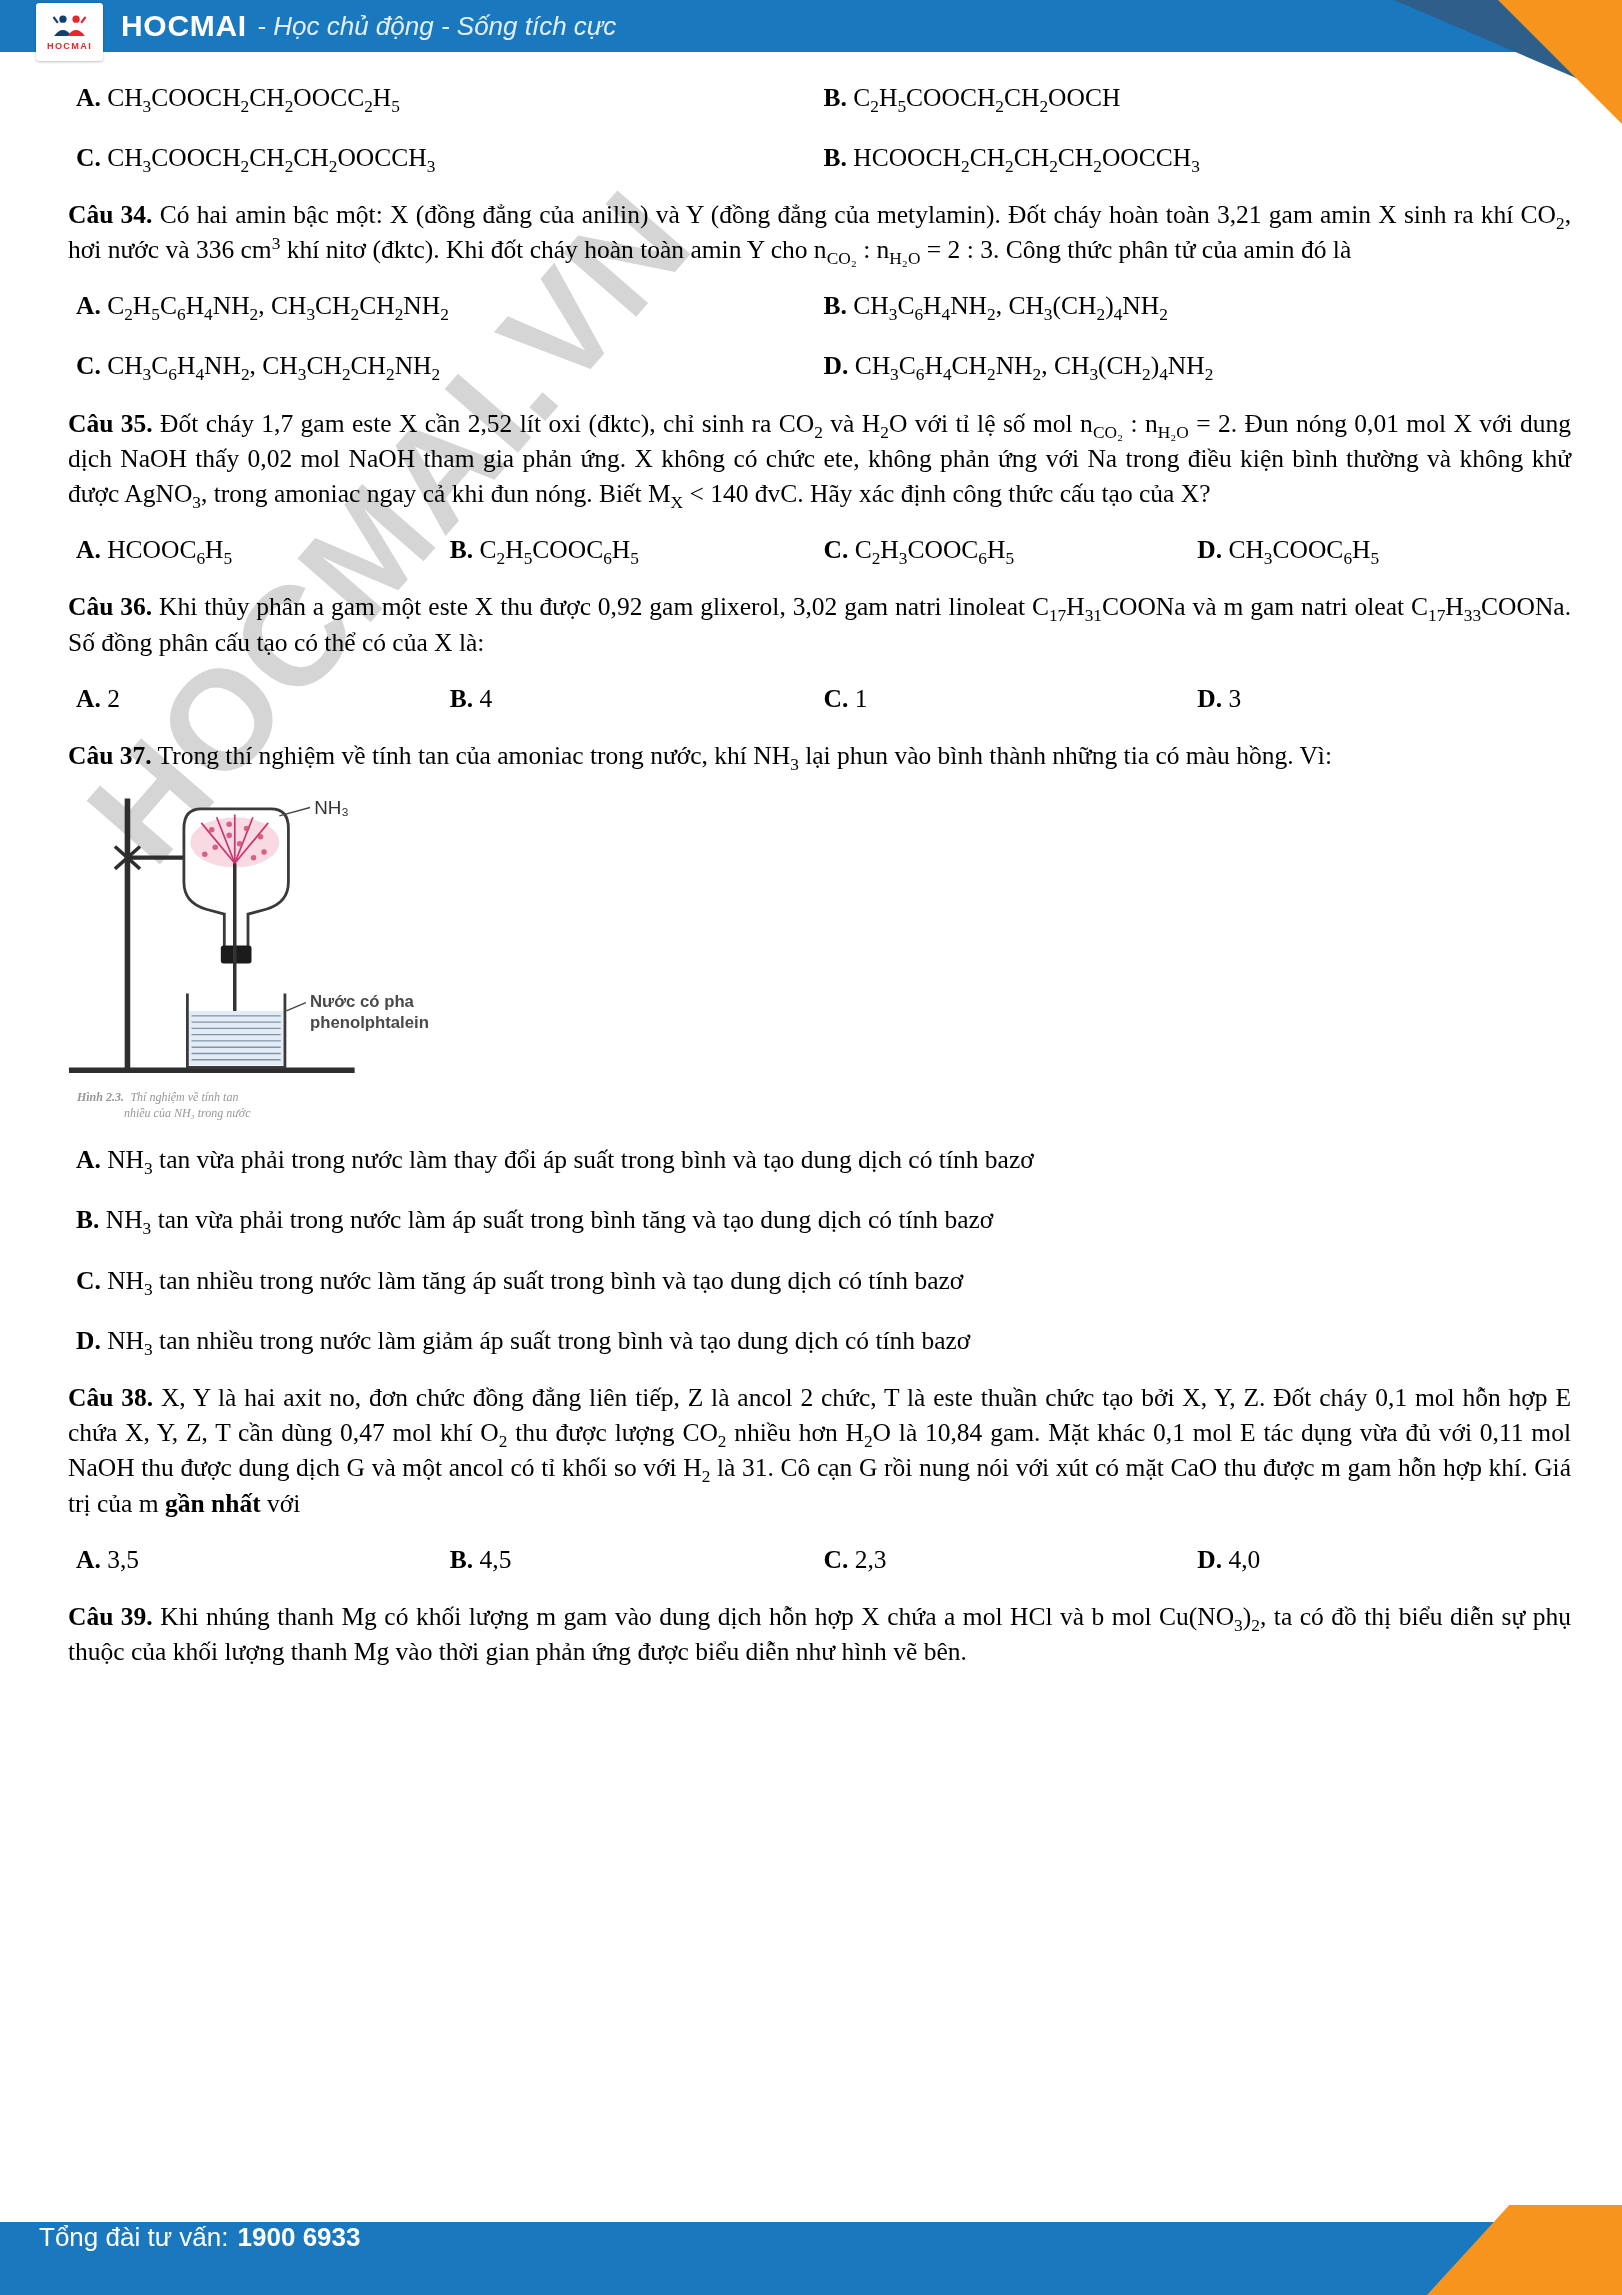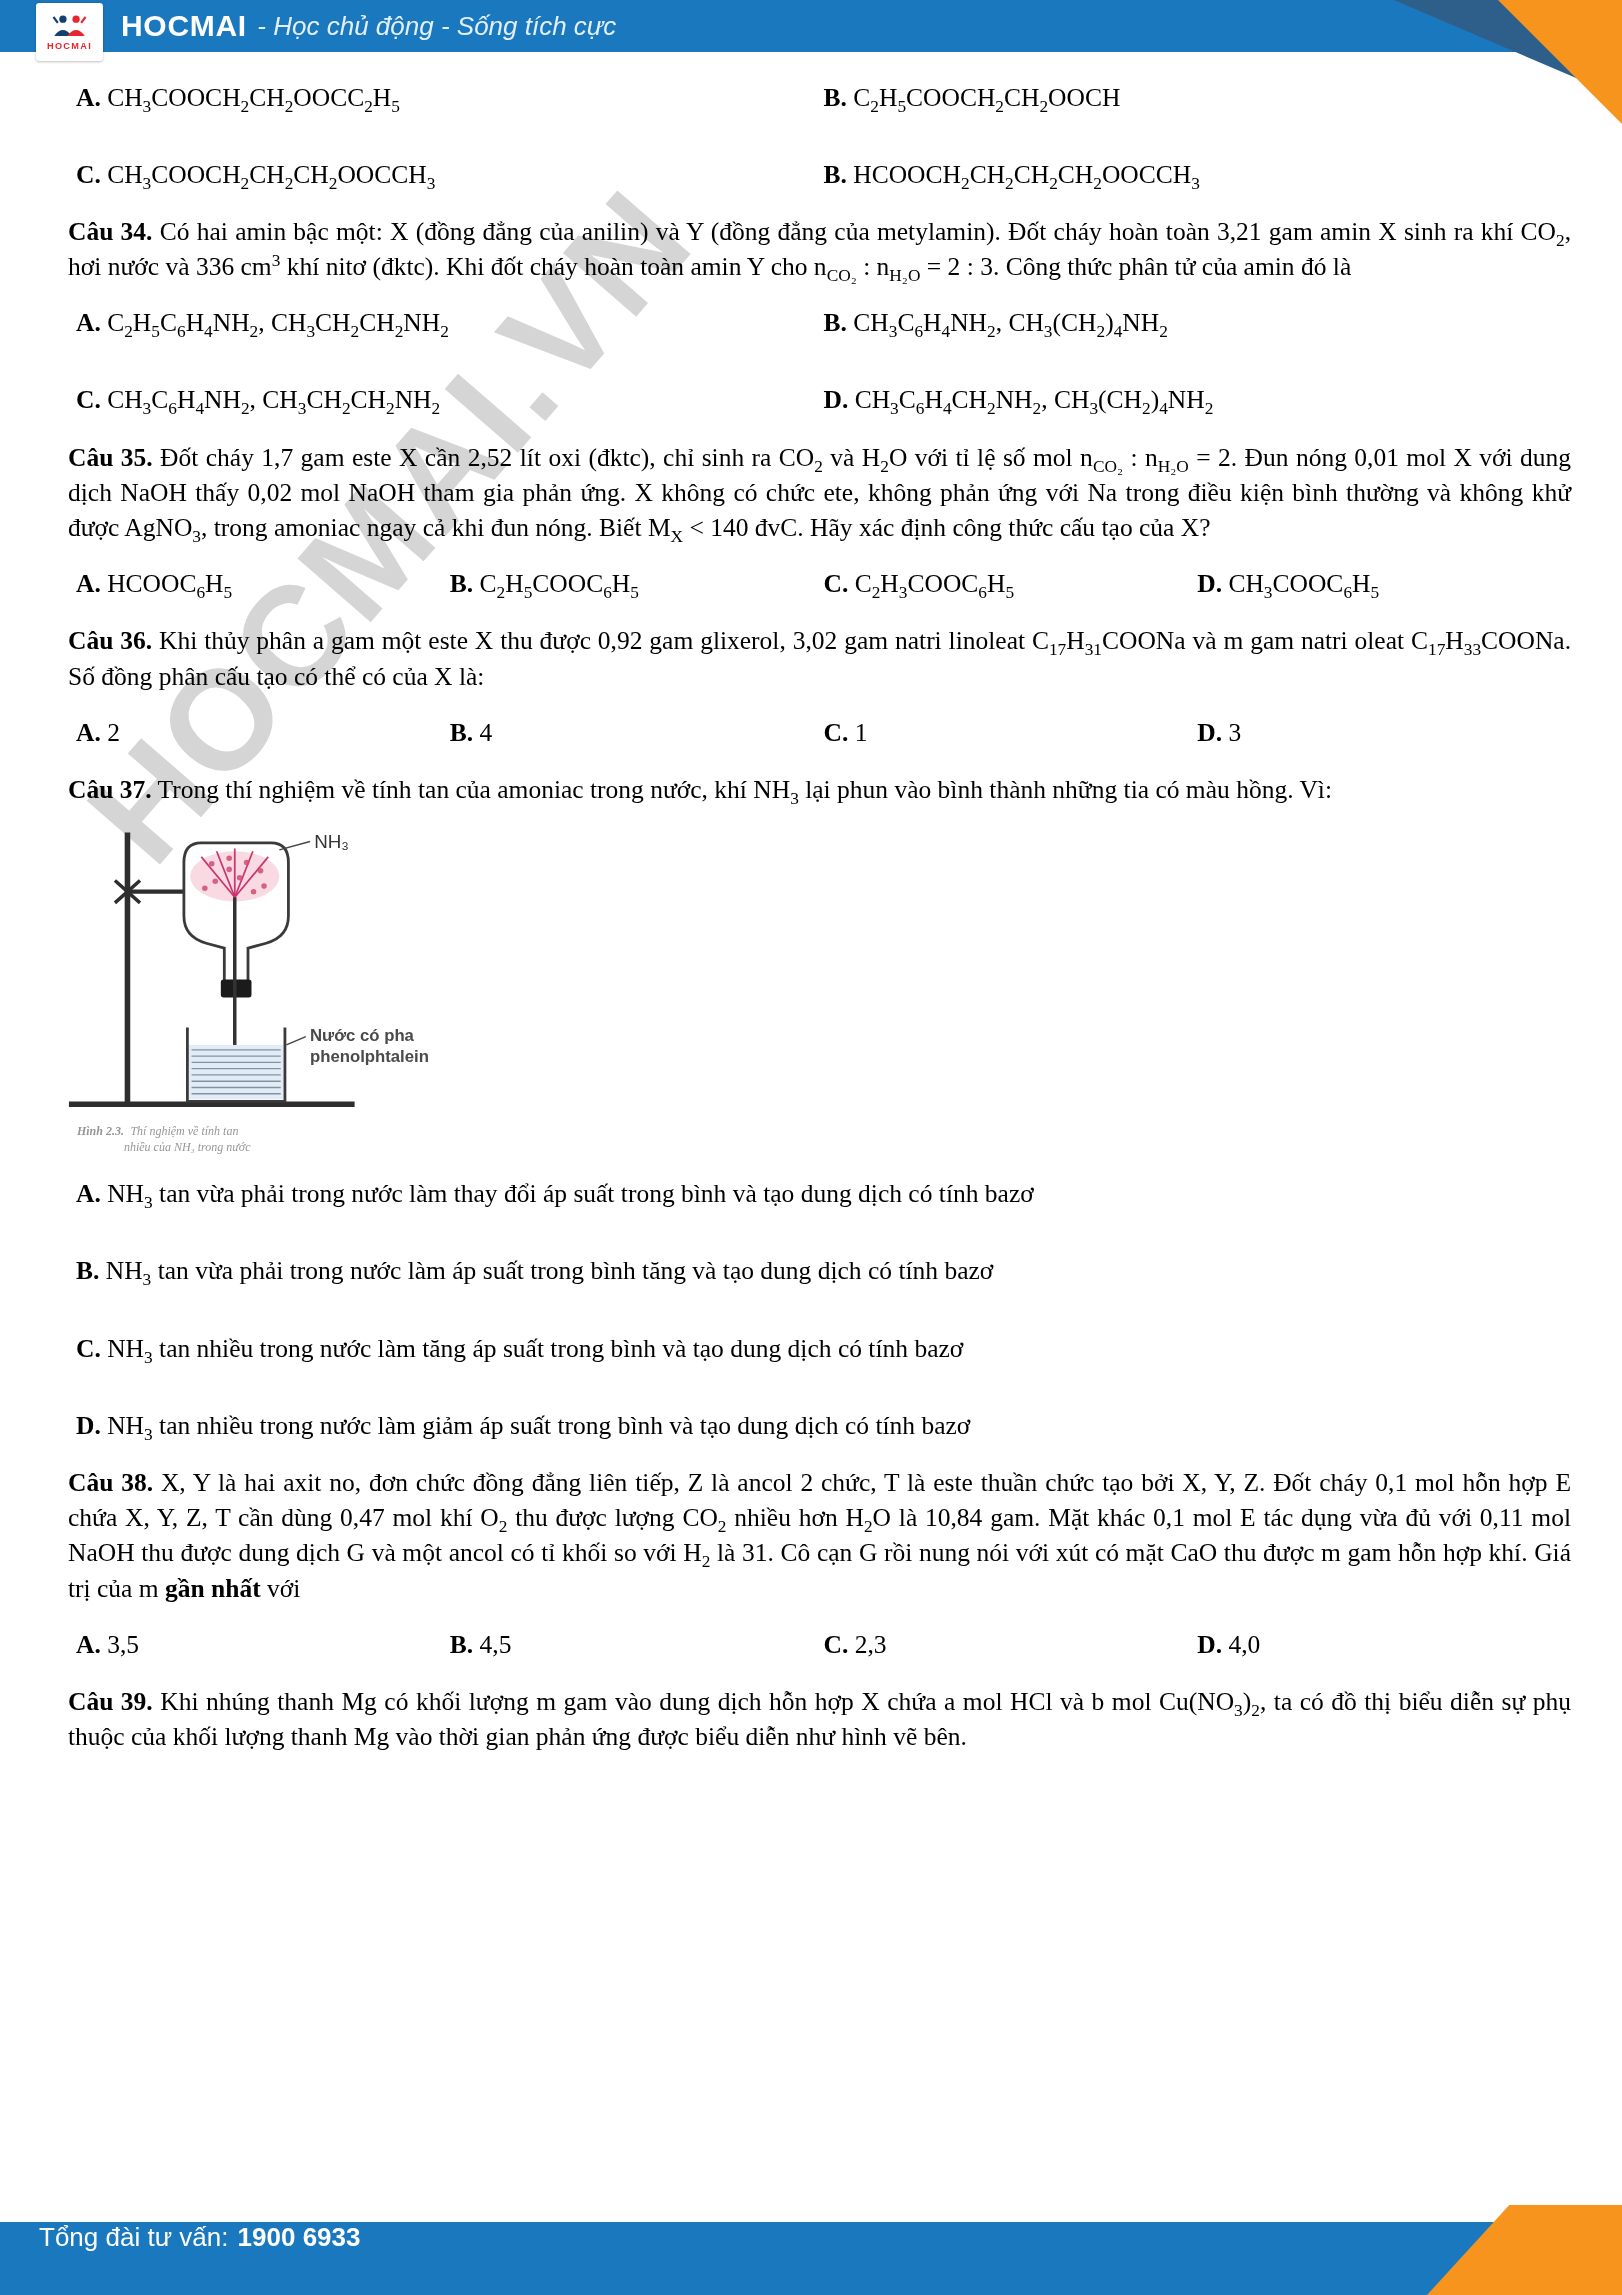--- a/index.html
+++ b/index.html
@@ -76,21 +76,21 @@
   }
 
   
   .content {
     position:absolute; left:51px; right:52px; top:73px; z-index:1;
     font-size:25.5px; line-height:1.38;
   }
   sub, sup { font-size:.68em; line-height:0; }
   .qbody { text-align:justify; margin:22px 0 0 17px; }
   .qnum { font-weight:bold; }
-  .opts { display:grid; margin:21px 0 5.2px; row-gap:42px; padding-left:25px; }
+  .opts { display:grid; margin:21px 0 5.2px; row-gap:25px; padding-left:25px; }
   .opts.first { margin-top:6.5px; }
   .cols1 { grid-template-columns:1fr; }
   .cols2 { grid-template-columns:1fr 1fr; }
   .cols4 { grid-template-columns:repeat(4, 1fr); }
   .optlbl { font-weight:bold; }
 
   
   .fig { margin:14.4px 0 0 3.9px; width:432px; }
   .fig svg { display:block; }
   .fig-caption {

